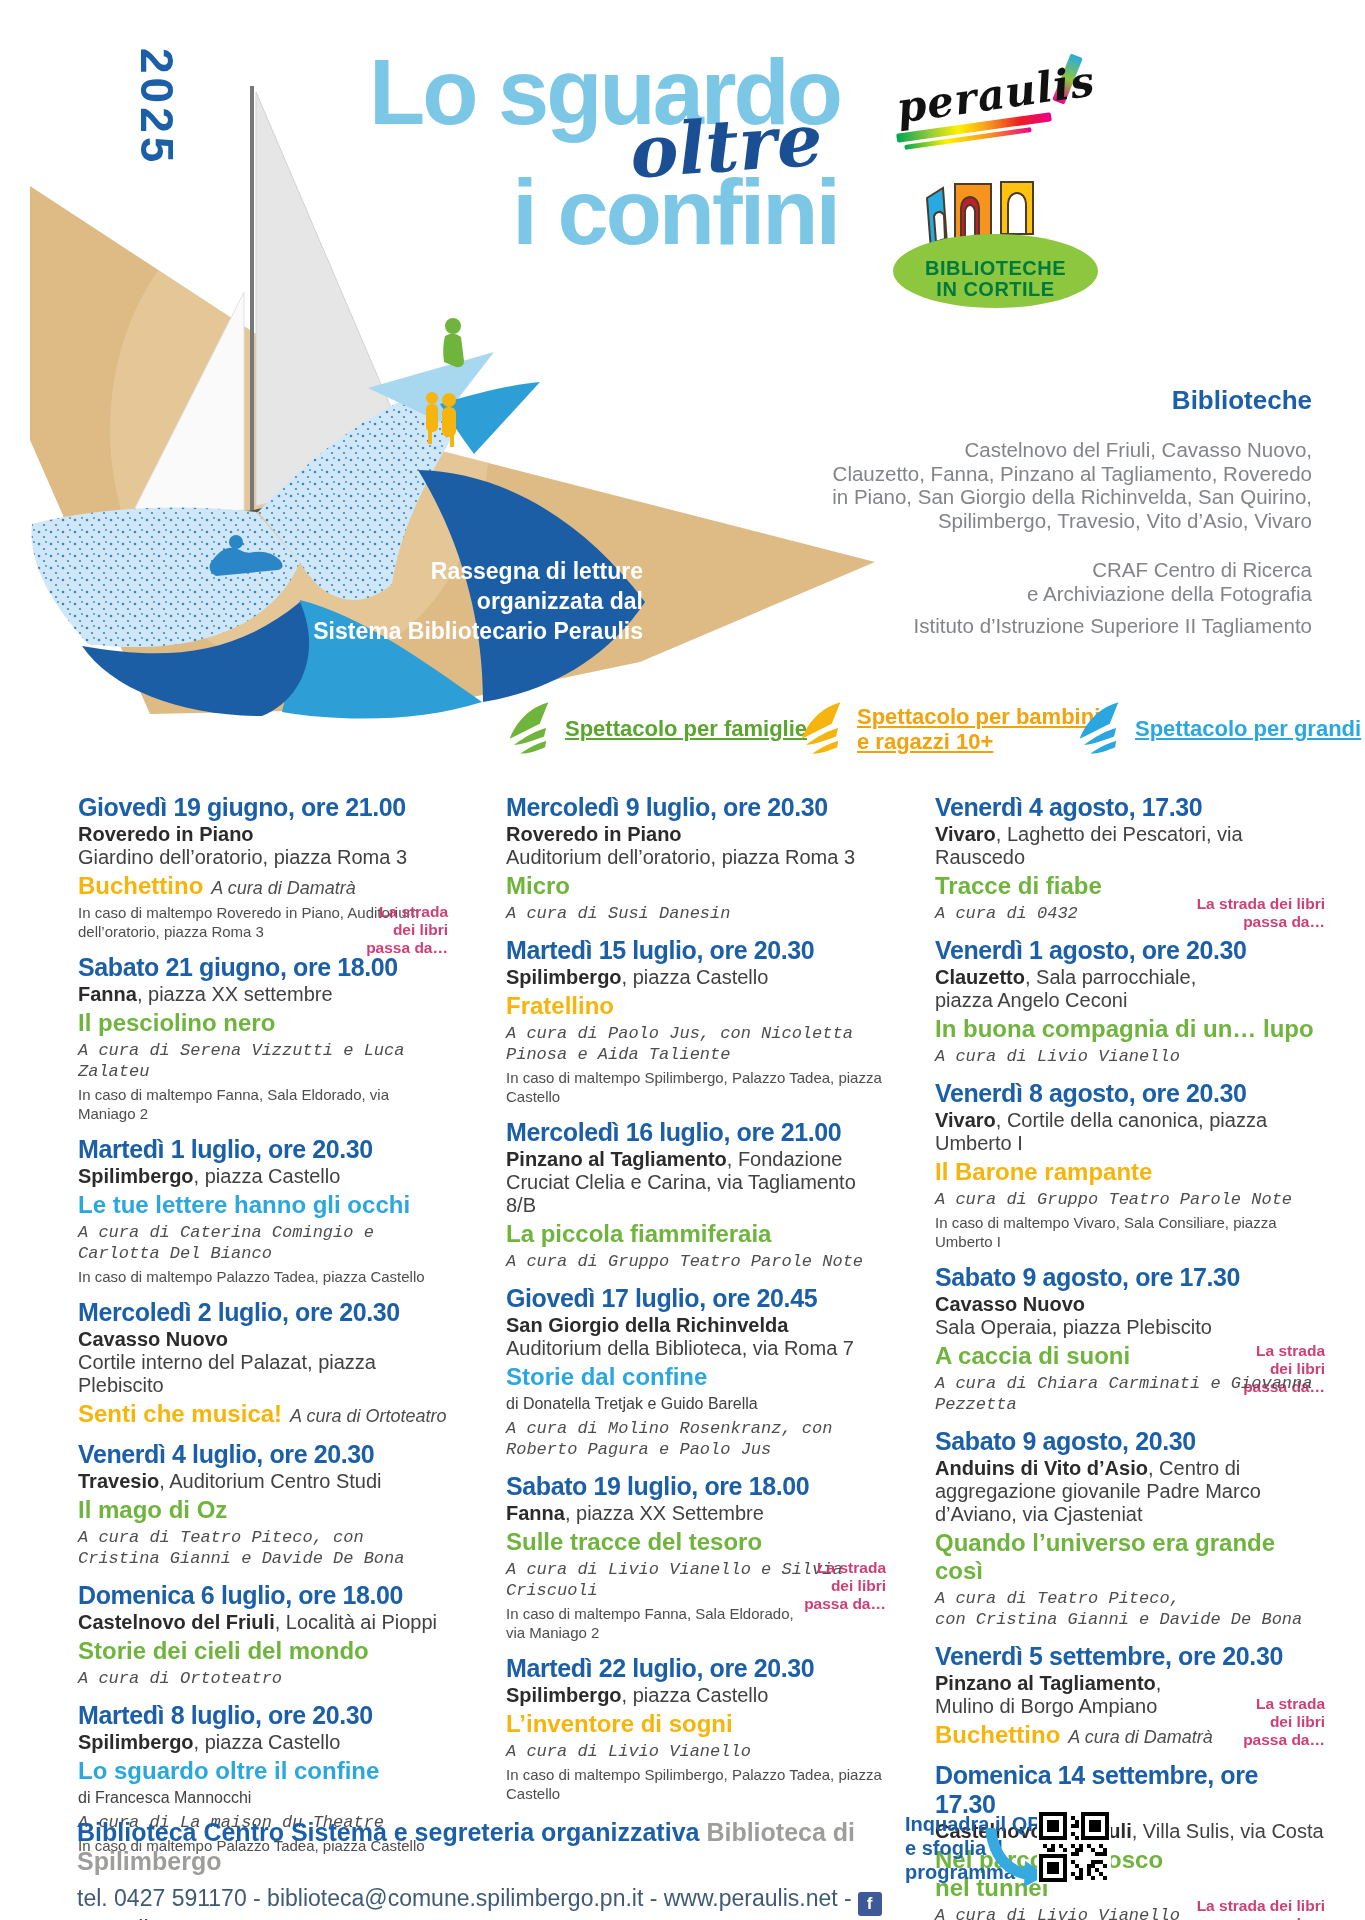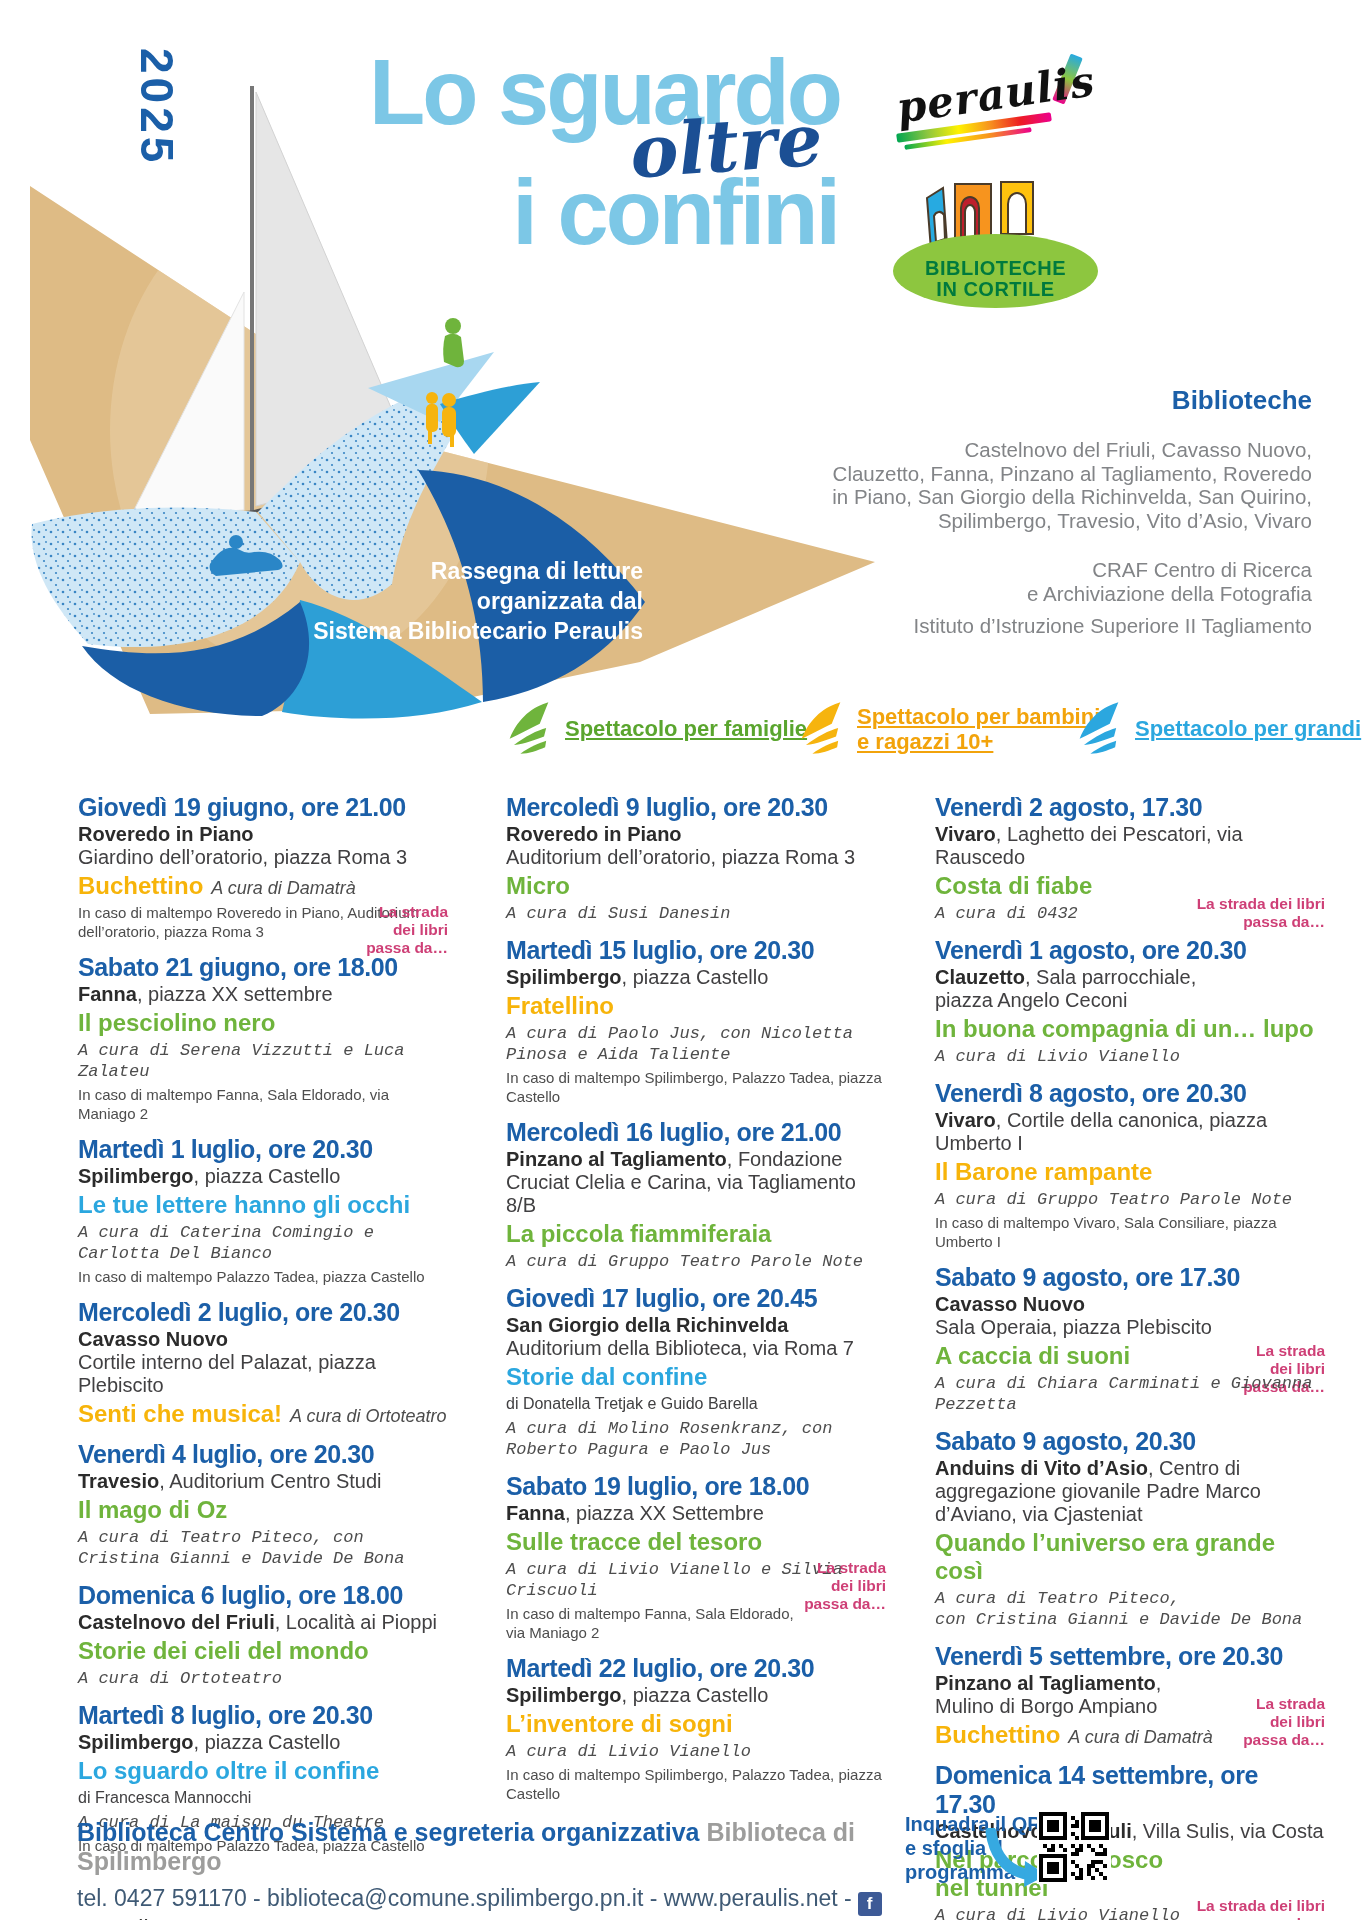--- a/index.html
+++ b/index.html
@@ -345,23 +345,23 @@
           <div class="cur">A cura di Livio Vianello</div>
         </div>
         <div class="mrow">
           <div class="mal">In caso di maltempo Spilimbergo, Palazzo Tadea, piazza
 Castello</div>
         </div>
       </div>
     </div>
   <div class="col col3">
       <div class="ev">
-        <div class="date">Venerdì 2 agosto, 17.30</div>
+        <div class="date">Venerdì 4 agosto, 17.30</div>
         <div class="venue"><b>Vivaro</b><span>, Laghetto dei Pescatori, via Rauscedo</span></div>
-        <div class="trow"><span class="etitle aud-famiglie">Costa di fiabe</span></div>
+        <div class="trow"><span class="etitle aud-famiglie">Tracce di fiabe</span></div>
         <div class="crow">
           <div class="cur">A cura di 0432</div>
           <div class="badge b2">La strada dei libri
 passa da…</div>
         </div>
       </div>
       <div class="ev">
         <div class="date">Venerdì 1 agosto, ore 20.30</div>
         <div class="venue"><b>Clauzetto</b><span>, Sala parrocchiale,</span></div>
         <div class="v2row">piazza Angelo Ceconi</div>

